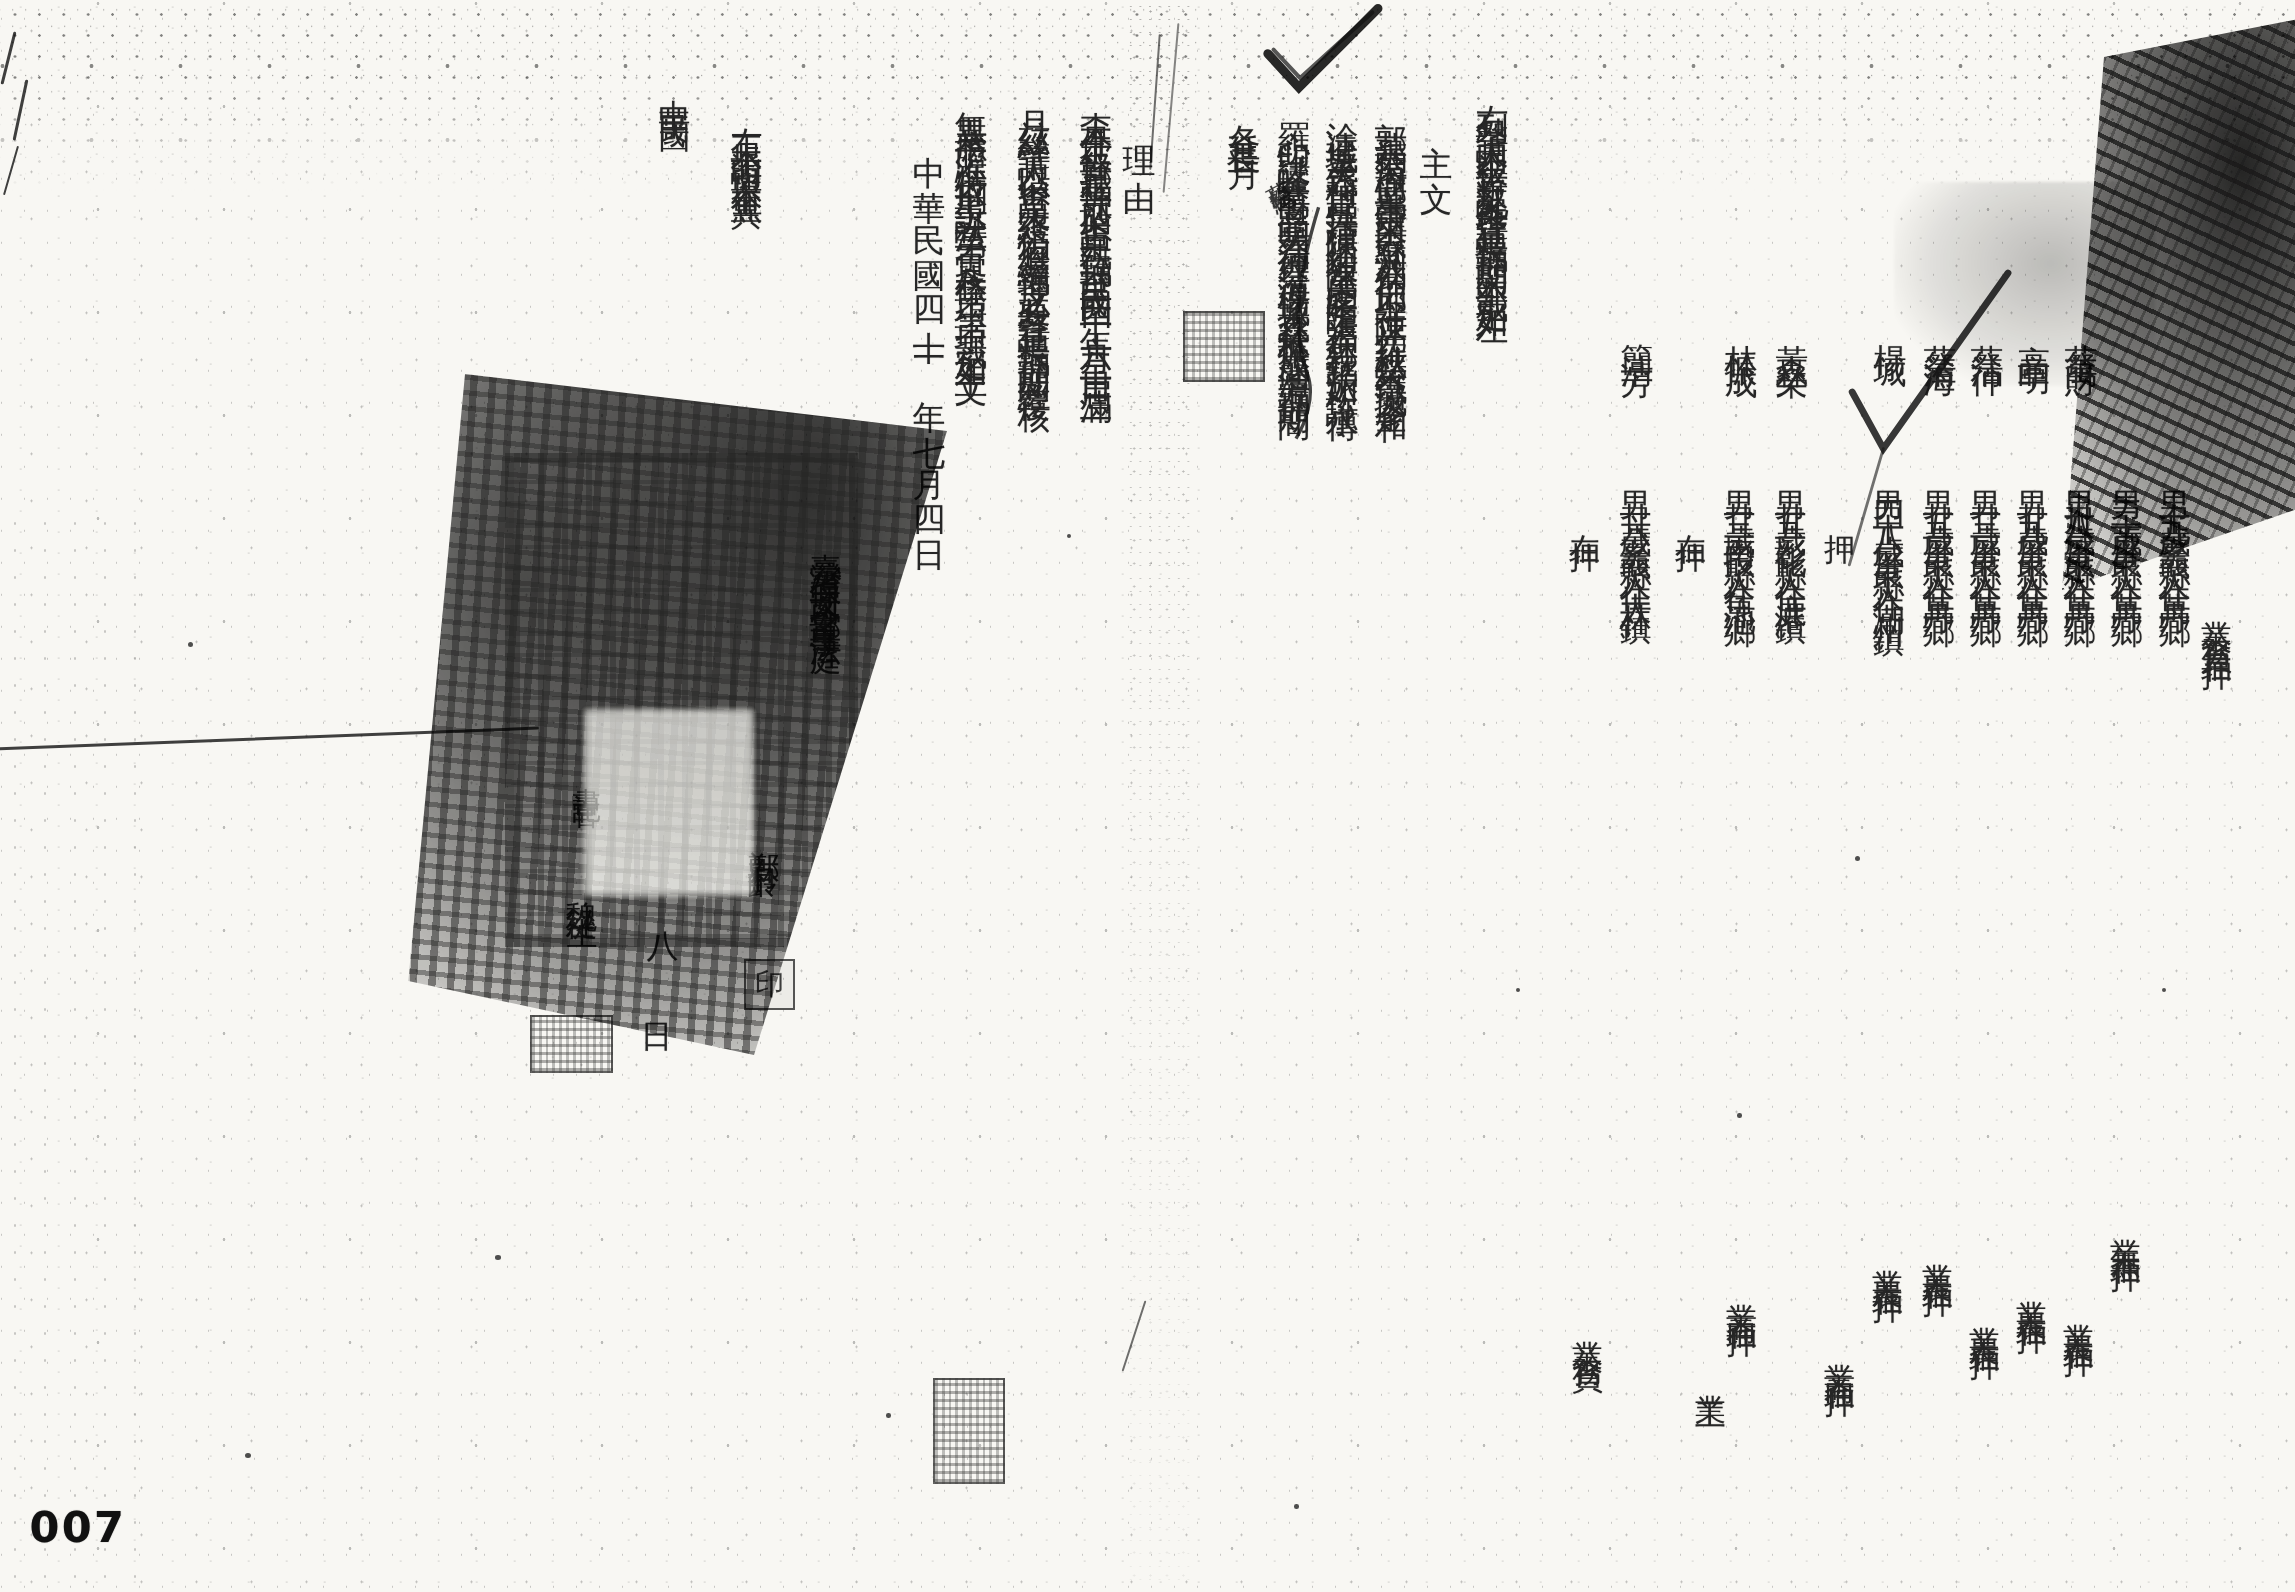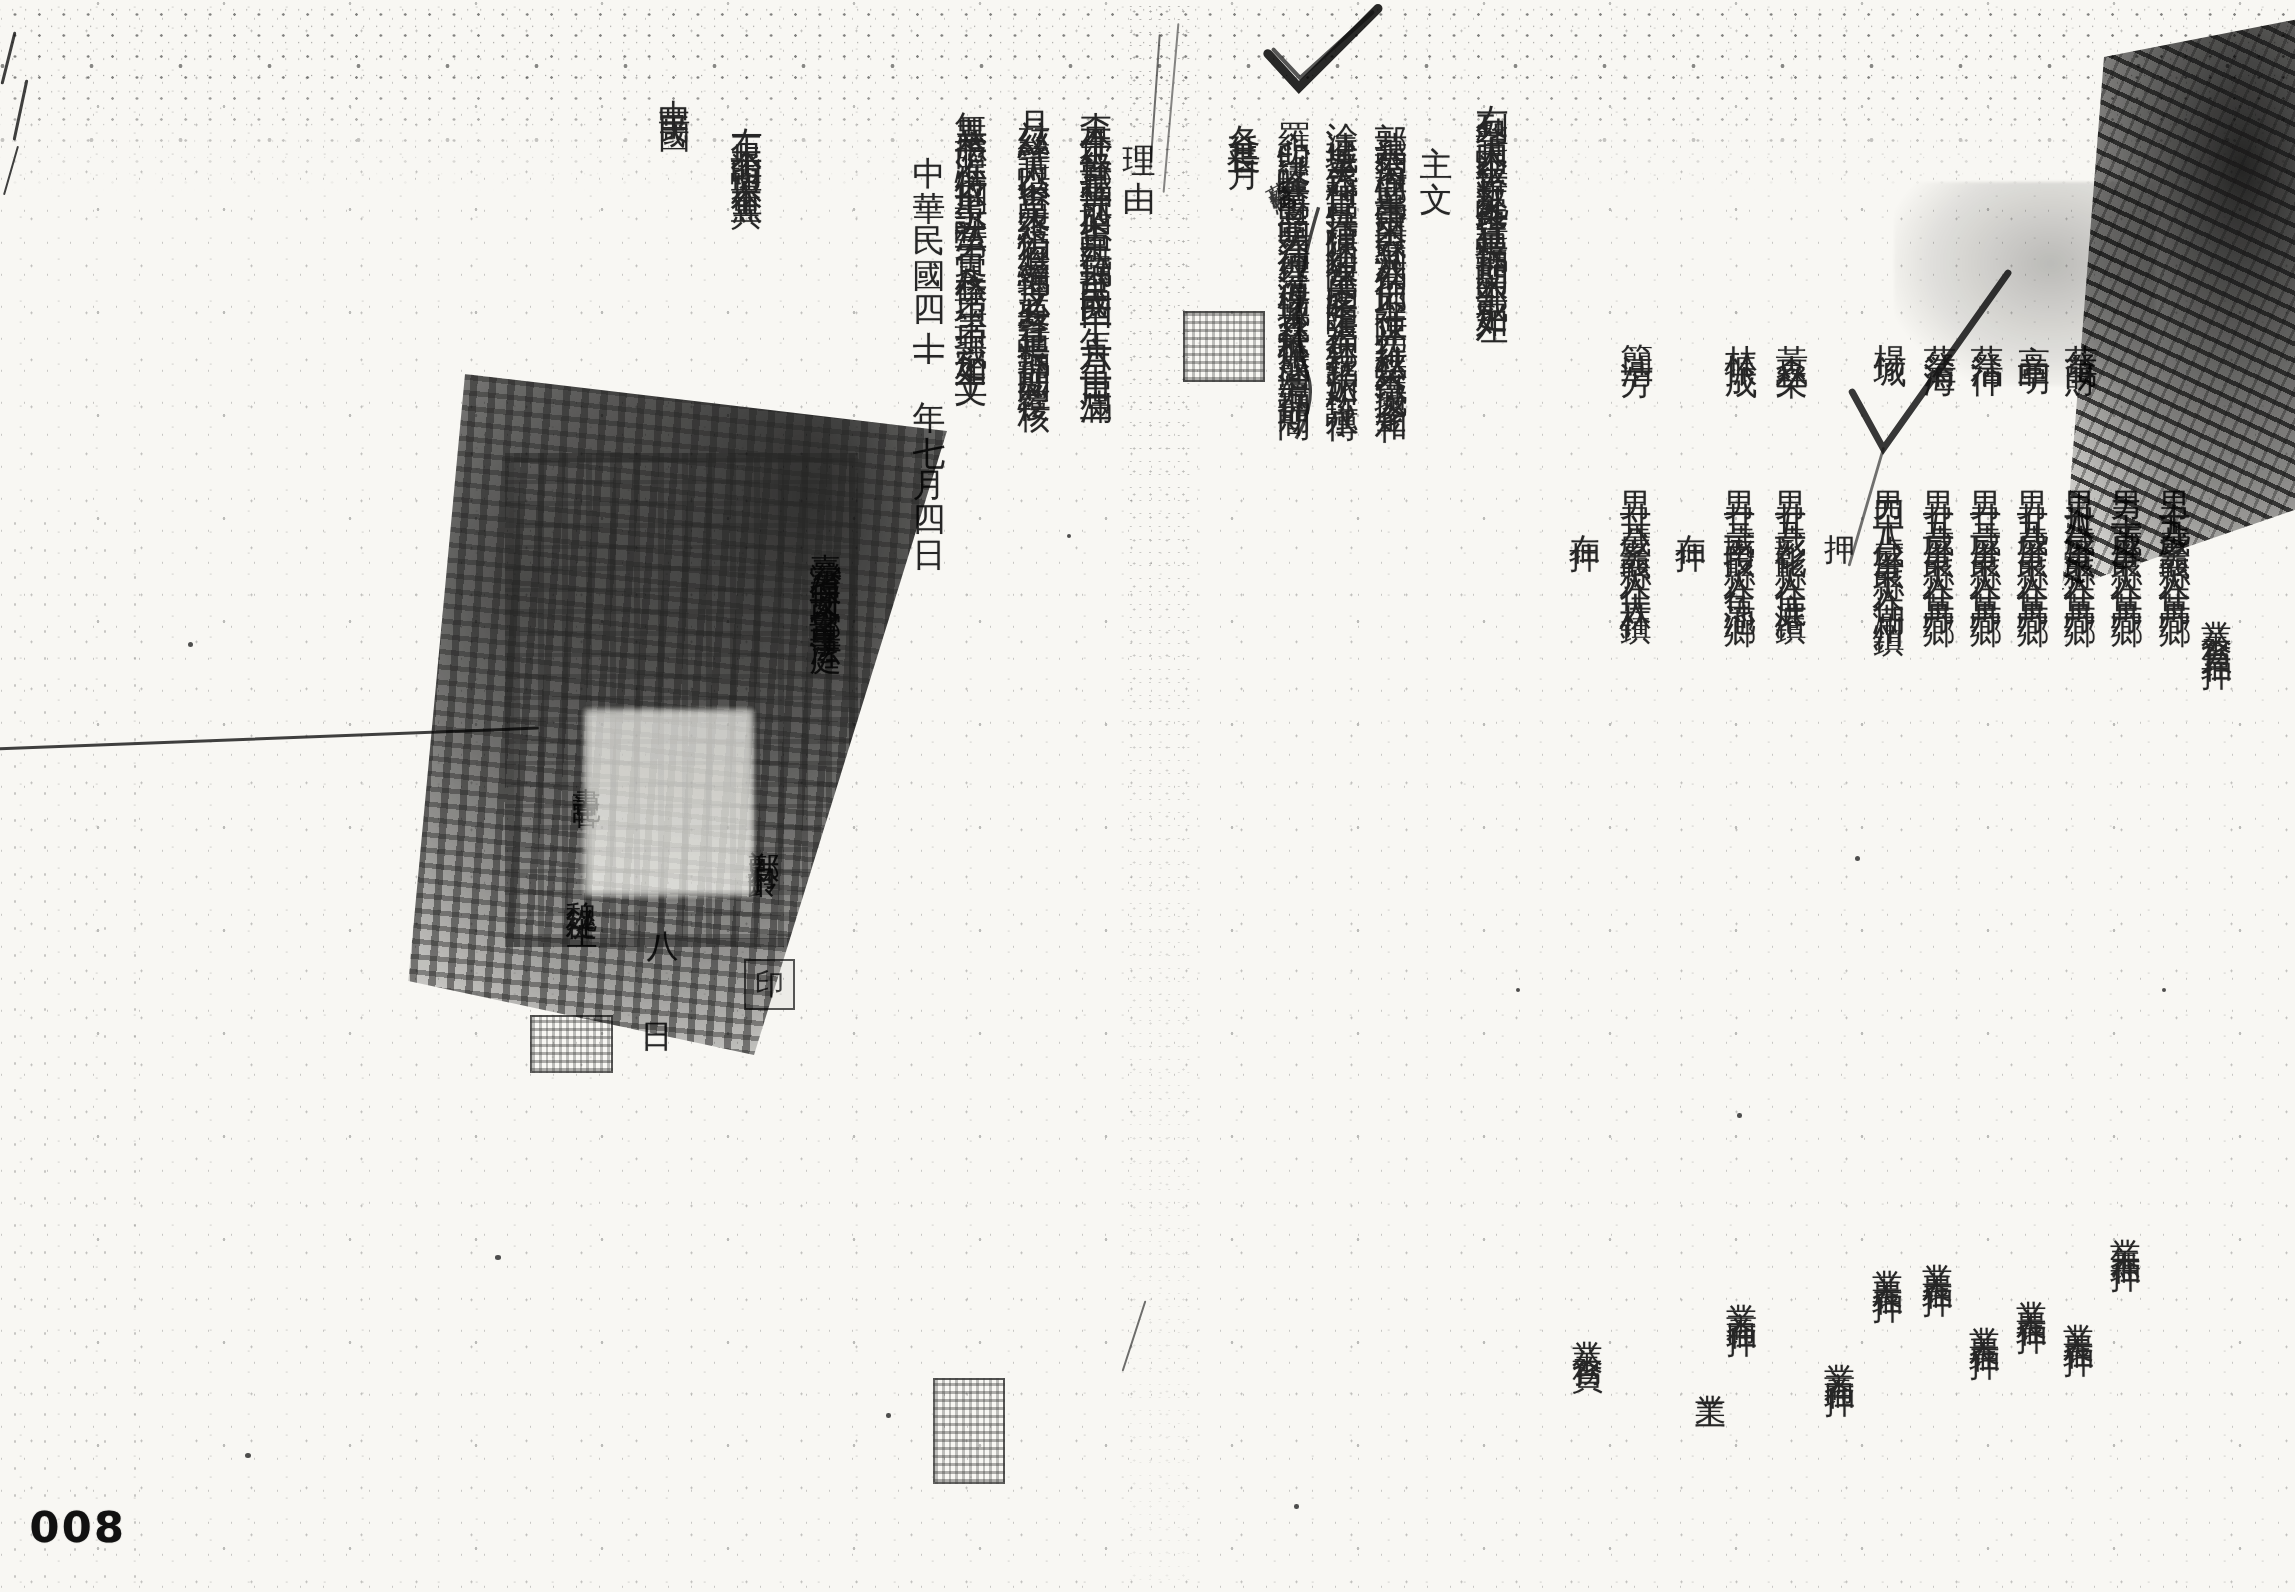--- a/index.html
+++ b/index.html
@@ -209,21 +209,21 @@
   <div class="penline" style="left:-5.7px;top:737px;width:545px;height:2.8px;transform:rotate(-2.2deg)"></div>
 
   <div class="penline" style="left:6.8px;top:31px;width:2.8px;height:54px;transform:rotate(14deg)"></div>
   <div class="penline" style="left:19px;top:79px;width:2.8px;height:62px;transform:rotate(12deg)"></div>
   <div class="penline" style="left:10.2px;top:145px;width:2.3px;height:51px;transform:rotate(16deg)"></div>
 
   <div class="penline" style="left:1154px;top:34px;width:2.3px;height:136px;transform:rotate(4deg);opacity:.6"></div>
   <div class="penline" style="left:1170px;top:23px;width:2.3px;height:170px;transform:rotate(5deg);opacity:.5"></div>
   <div class="penline" style="left:1133px;top:1299px;width:2.3px;height:74px;transform:rotate(18deg);opacity:.6"></div>
 
-  <div class="pagenum">008</div>
+  <div class="pagenum">007</div>
 </div>
 
 <div class="blot" style="left:1855px;top:856px;width:5.1px;height:5.1px"></div>
 <div class="blot" style="left:1516px;top:988px;width:4px;height:4px"></div>
 <div class="blot" style="left:495px;top:1255px;width:5.7px;height:4.5px"></div>
 <div class="blot" style="left:886px;top:1413px;width:4.5px;height:4.5px"></div>
 <div class="blot" style="left:188px;top:642px;width:5.1px;height:5.1px"></div>
 <div class="blot" style="left:2162px;top:988px;width:4px;height:4px"></div>
 <div class="blot" style="left:1294px;top:1504px;width:4.5px;height:4.5px"></div>
 <div class="blot" style="left:245px;top:1453px;width:5.7px;height:5.1px"></div>

